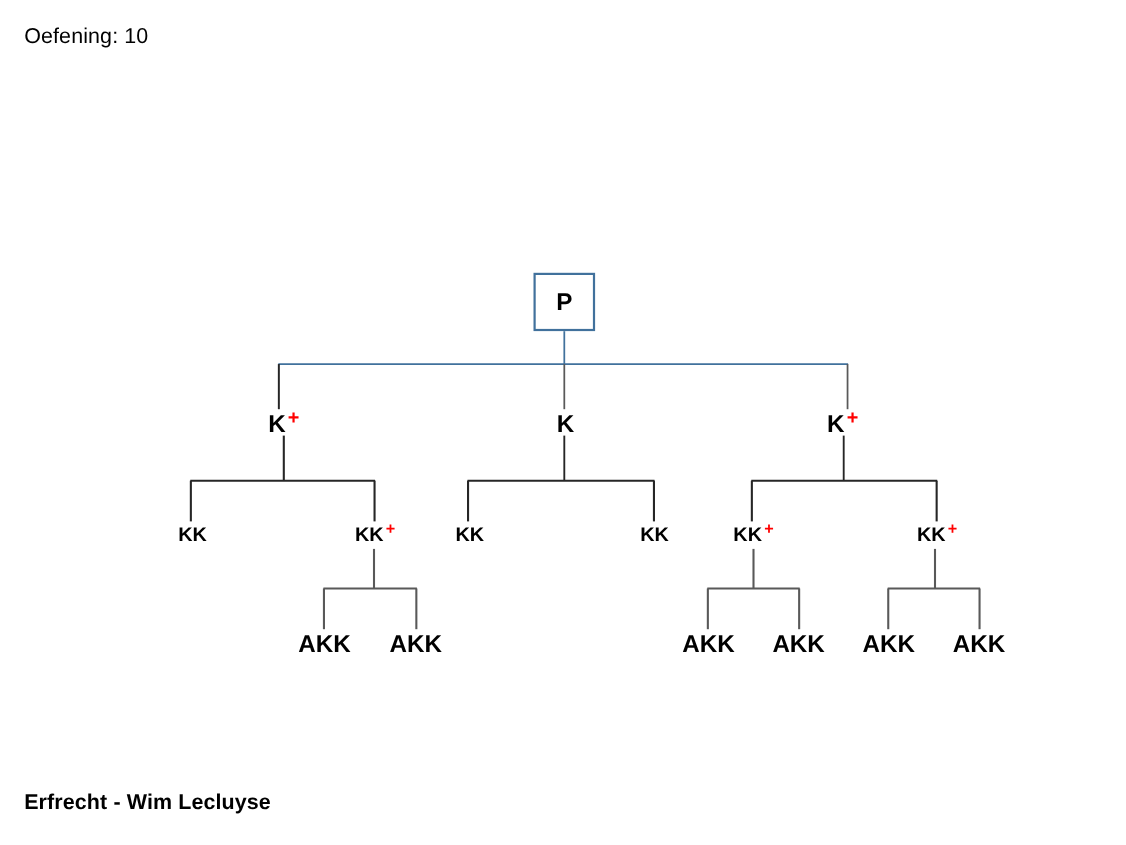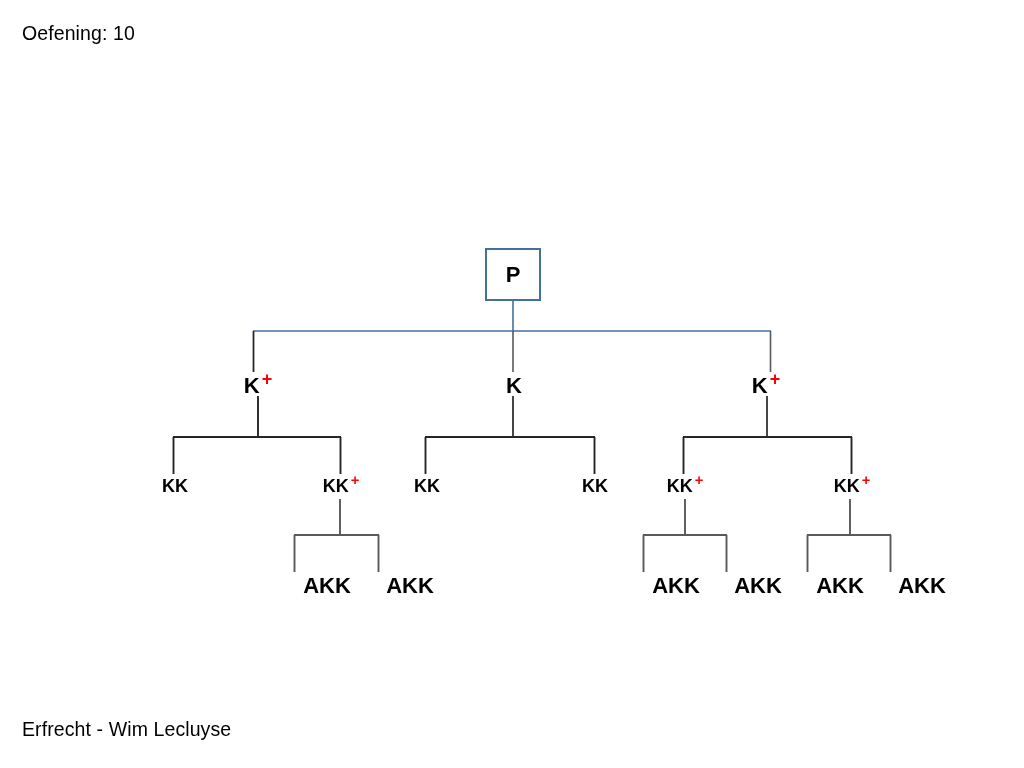--- a/index.html
+++ b/index.html
@@ -31,21 +31,21 @@
     font-weight: 400;
     letter-spacing: 0.1px;
     white-space: nowrap;
   }
   .slide-footer {
     position: absolute;
     left: 22px;
     top: 718px;
     font-size: 19.5px;
     color: #000000;
-    font-weight: 400;
+    font-weight: 700;
     letter-spacing: 0.1px;
     white-space: nowrap;
     text-align: center;
   }
   .diagram {
     position: absolute;
     left: 0;
     top: 0;
     width: 1024px;
     height: 768px;
@@ -85,21 +85,21 @@
     background: #ffffff;
     display: flex;
     align-items: center;
     justify-content: center;
     font-weight: bold;
     font-size: 22px;
     color: #000000;
   }
   .gen-k { font-size: 22px; }
   .gen-kk { font-size: 18px; }
-  .gen-akk { font-size: 22px; margin-left: 32px; }
+  .gen-akk { font-size: 22px; }
 </style>
 </head>
 <body>
 
 <div class="slide">
 
   <div class="slide-title">Oefening: 10</div>
 
   <div class="diagram">
 

